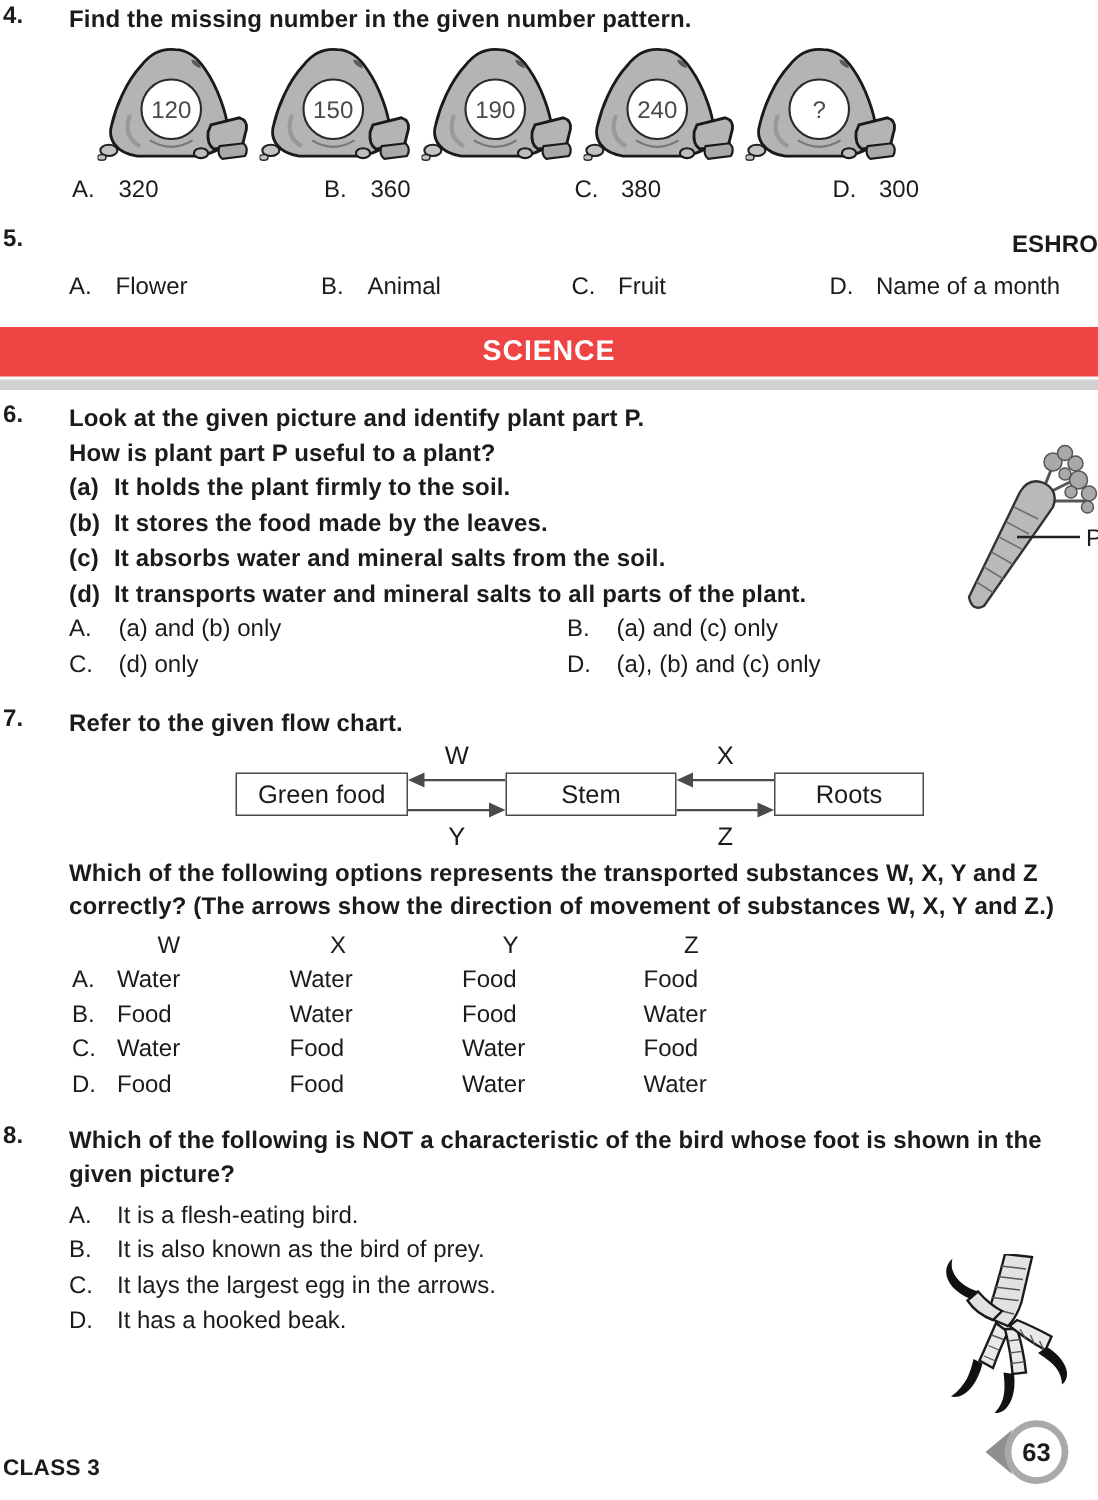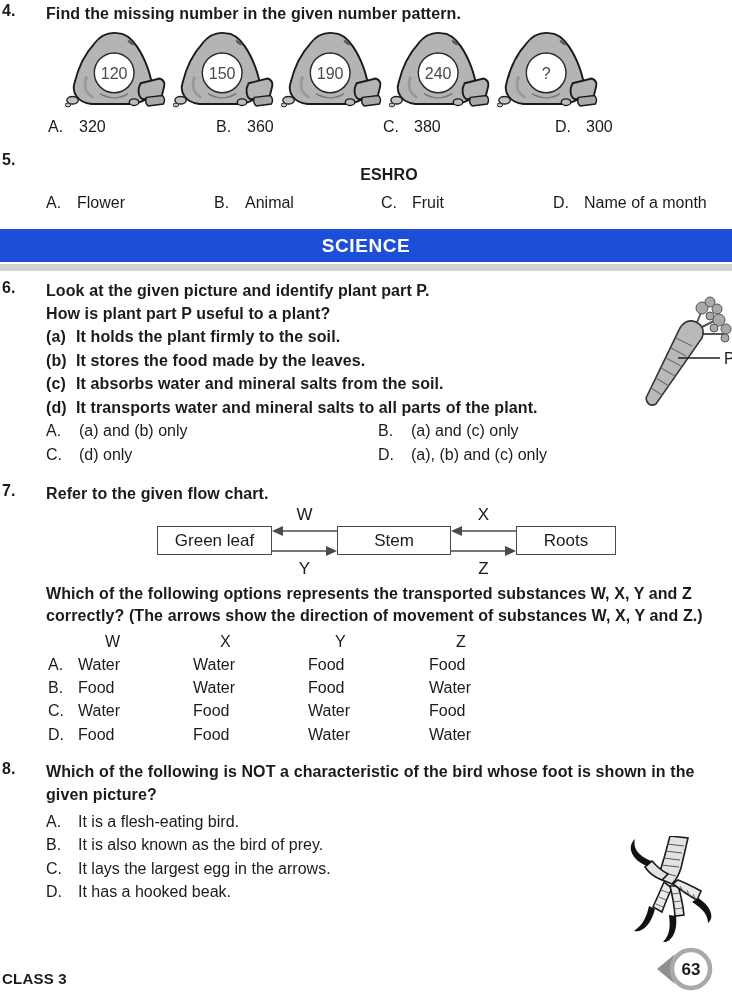--- a/index.html
+++ b/index.html
@@ -19,24 +19,24 @@
   .rock { width:104px; height:78px; }
   .rock svg { width:100%; height:100%; display:block; }
 
   
   .opt4 { display:grid; grid-template-columns:168px 167px 172px auto; margin:8px 0 0 48px; line-height:20px; }
   .opt { display:flex; }
   .opt .lab { width:31px; flex:none; }
   .opt2 { display:grid; grid-template-columns:332px auto; margin-left:48px; line-height:23.5px; }
   .opt2 .lab { width:33px; }
 
-  .letters { text-align:center; line-height:20px; margin-top:14px; }
-
-  
-  .section-bar { margin-top:16px; height:33px; background:#1d4ed8; display:flex; align-items:center; justify-content:center; }
+  .letters { text-align:right; line-height:20px; margin-top:3px; }
+
+  
+  .section-bar { margin-top:16px; height:33px; background:#ef4444; display:flex; align-items:center; justify-content:center; }
   .section-bar span { color:#fff; font-weight:bold; font-size:19px; letter-spacing:.6px; }
   .section-strip { margin-top:2px; height:7px; background:#d2d2d2; }
 
   
   .stmt { display:flex; line-height:23.5px; font-weight:bold; letter-spacing:.1px; }
   .stmt .lab { width:30px; flex:none; }
   .q6-text { max-width:600px; }
 
   
   .flow { position:relative; height:74px; margin-top:2px; }
@@ -272,21 +272,21 @@
 </div>
 
 <div class="q" style="margin-top:16px">
   <div class="qnum">7.</div>
   <div class="qbody">
     <div class="line bold">Refer to the given flow chart.</div>
 
     <div class="flow">
       <div class="flabel" style="left:226px; top:-2px;">W</div>
       <div class="flabel" style="left:405px; top:-2px;">X</div>
-      <div class="fbox" style="left:111px; width:115px;">Green leaf</div>
+      <div class="fbox" style="left:111px; width:115px;">Green food</div>
       <div class="fbox" style="left:291px; width:114px;">Stem</div>
       <div class="fbox" style="left:470px; width:100px;">Roots</div>
       <svg class="arrow" style="left:226px; top:18px;" width="65" height="12">
           <line x1="65" y1="6" x2="9" y2="6"></line>
           <polygon points="11,1 0,6 11,11"></polygon>
         </svg>
       <svg class="arrow" style="left:226px; top:38px;" width="65" height="12">
           <line x1="0" y1="6" x2="56" y2="6"></line>
           <polygon points="54,1 65,6 54,11"></polygon>
         </svg>

